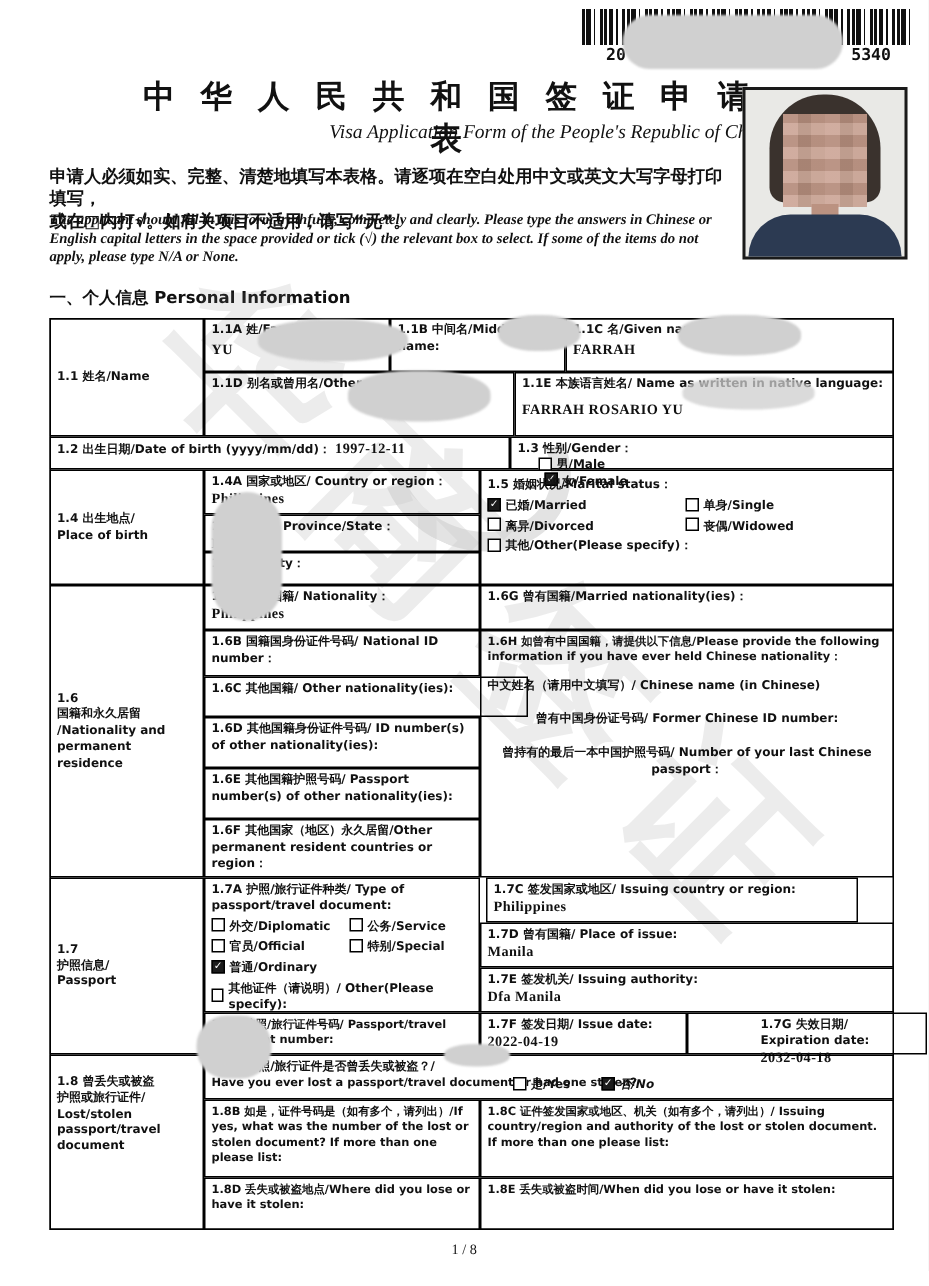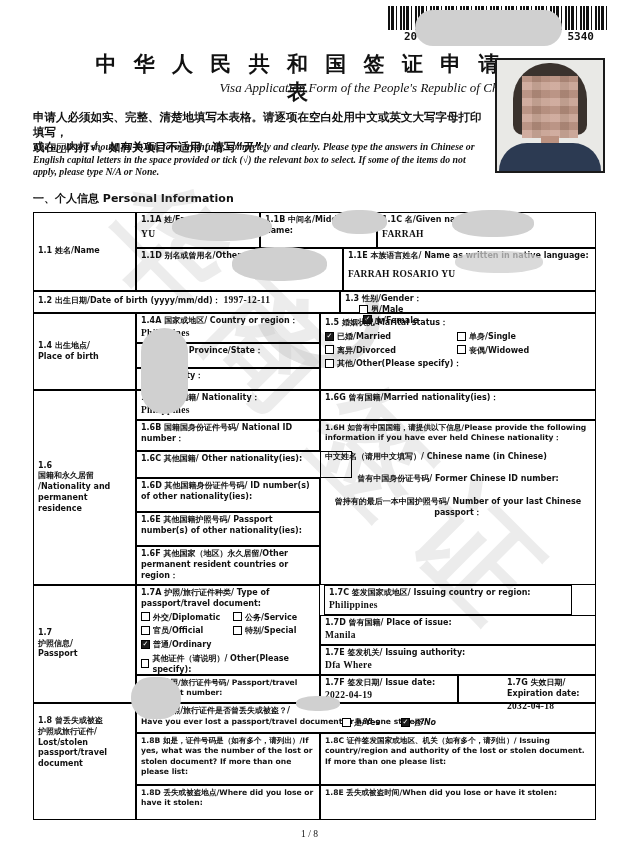--- a/index.html
+++ b/index.html
@@ -255,27 +255,27 @@
   <div class="cell" style="left:324px;top:585px;width:248px;height:30px;">
     <div class="lbl">1.7C 签发国家或地区/ Issuing country or region:</div>
     <div class="value">Philippines</div>
   </div>
   <div class="cell" style="left:320px;top:615px;width:276px;height:30px;">
     <div class="lbl">1.7D 曾有国籍/ Place of issue:</div>
     <div class="value">Manila</div>
   </div>
   <div class="cell" style="left:320px;top:645px;width:276px;height:30px;">
     <div class="lbl">1.7E 签发机关/ Issuing authority:</div>
-    <div class="value">Dfa Where</div>
+    <div class="value">Dfa Manila</div>
   </div>
   <div class="cell" style="left:320px;top:675px;width:138px;height:28px;">
     <div class="lbl">1.7F 签发日期/ Issue date:</div>
     <div class="value">2022-04-19</div>
   </div>
-  <div class="cell" style="left:458px;top:675px;width:138px;height:28px;padding-left:48px;">
+  <div class="cell" style="left:458px;top:675px;width:160px;height:28px;padding-left:48px;">
     <div class="lbl">1.7G 失效日期/ Expiration date:</div>
     <div class="value">2032-04-18</div>
   </div>
 
   <div class="cell rowlabel" style="left:33px;top:703px;width:103px;height:117px;align-items:flex-start;padding-top:12px;">
     <span class="lbl">1.8 曾丢失或被盗
 护照或旅行证件/
 Lost/stolen
 passport/travel
 document</span>

